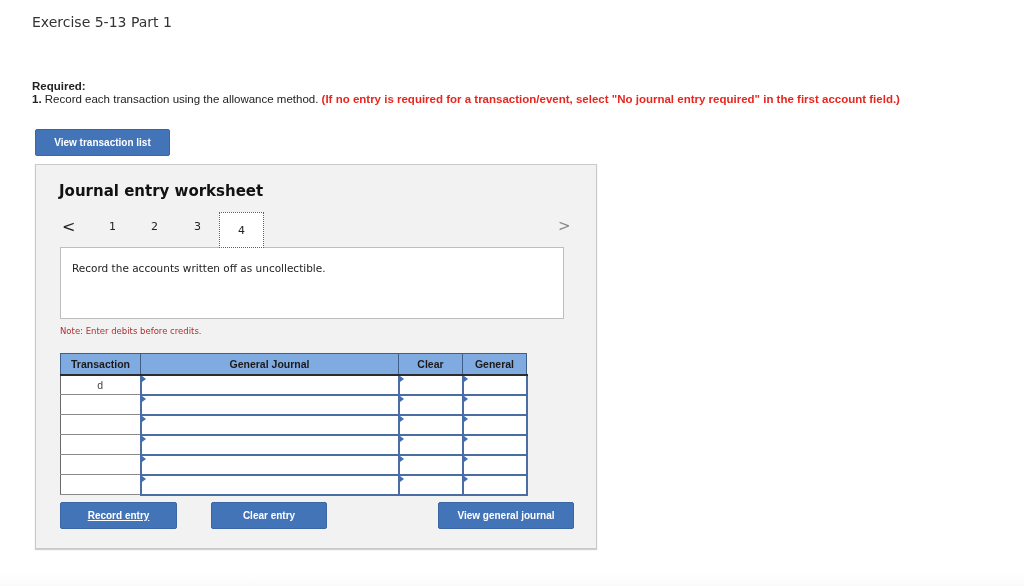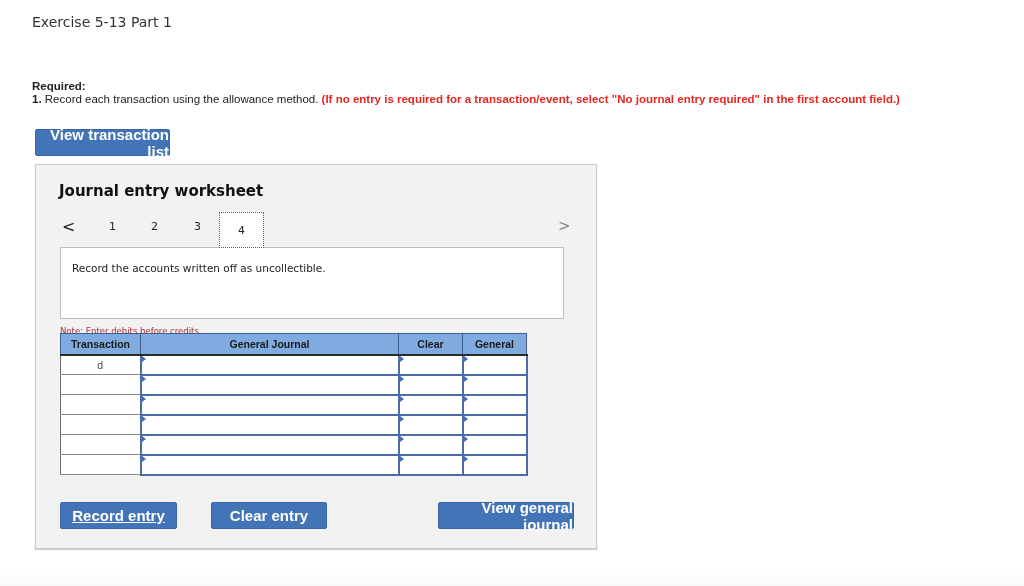--- a/index.html
+++ b/index.html
@@ -6,21 +6,21 @@
   html, body { width: 1024px; height: 586px; background: #ffffff; overflow: hidden; }
   body { position: relative; font-family: "Liberation Sans", sans-serif; color: #222; }
 
   .title { position: absolute; left: 32px; top: 14px; font-family: "DejaVu Sans", sans-serif; font-size: 14px; color: #333; }
   .required-label { position: absolute; left: 32px; top: 80px; font-size: 11.5px; font-weight: bold; color: #222; }
   .instruction { position: absolute; left: 32px; top: 93px; font-size: 11.5px; color: #222; white-space: nowrap; }
   .instruction b.num { font-weight: bold; }
   .instruction .warn { color: #e8261f; font-weight: bold; }
 
   .btn { position: absolute; background: #4274b7; color: #fff; border: 1px solid #3a66a3; border-radius: 2px;
-         font-family: "Liberation Sans", sans-serif; font-weight: bold; font-size: 15px;
+         font-family: "Liberation Sans", sans-serif; font-weight: bold; font-size: 10px;
          display: flex; align-items: center; justify-content: center; cursor: pointer; text-align: right; }
   .btn-view-list { left: 35px; top: 129px; width: 135px; height: 27px; }
 
   .worksheet { position: absolute; left: 35px; top: 164px; width: 562px; height: 385px; background: #f2f2f2;
                border: 1px solid #c9c9c9; box-shadow: 0 1px 1px #cfcfcf; padding-left: 43px; }
   .ws-title { position: absolute; left: 23px; top: 17px; font-family: "DejaVu Sans", sans-serif; font-weight: bold; font-size: 15px; color: #111; }
 
   .nav-prev { position: absolute; left: 26px; top: 52px; font-size: 16px; color: #222; font-family: "DejaVu Sans", sans-serif; }
   .nav-next { position: absolute; left: 522px; top: 52px; font-size: 15px; color: #888; font-family: "DejaVu Sans", sans-serif; }
   .page-tab { position: absolute; top: 55px; font-size: 11px; color: #222; font-family: "DejaVu Sans", sans-serif; }
@@ -28,21 +28,21 @@
   .page-tab.p2 { left: 115px; }
   .page-tab.p3 { left: 158px; }
   .page-tab.active { left: 183px; top: 47px; width: 45px; height: 36px; background: #fff; border: 1px dotted #3a66a3;
                      display: flex; align-items: center; justify-content: center; z-index: 2; }
 
   .desc-box { position: absolute; left: 24px; top: 82px; width: 504px; height: 72px; background: #fff; border: 1px solid #bdbdbd; }
   .desc-text { position: absolute; left: 11px; top: 14px; font-family: "DejaVu Sans", sans-serif; font-size: 10.5px; color: #222; }
 
   .note { position: absolute; left: 24px; top: 161px; font-family: "DejaVu Sans", sans-serif; font-size: 8.5px; color: #b03030; }
 
-  table.journal { position: absolute; left: 24px; top: 168px; border-collapse: collapse; }
+  table.journal { position: absolute; left: 24px; top: 188px; border-collapse: collapse; }
   table.journal th { background: #80abe0; font-size: 10.5px; font-weight: bold; color: #1a1a1a; height: 21px;
                      border: 1px solid #3f5f8a; border-bottom: 2px solid #2c2c2c; }
   table.journal td { height: 19.5px; border: 1px solid #8a8a8a; background: #fff; padding: 0; position: relative; }
   table.journal td.trans { width: 80px; text-align: center; font-size: 10.5px; color: #444; border-left: 1px solid #6a6a6a; }
   table.journal td.field { border: 2px solid #4a6ea3; }
   table.journal td.gj { width: 258px; }
   table.journal td.amt { width: 64px; }
   .field-marker { position: absolute; left: 0; top: 0; width: 0; height: 0; border-top: 3px solid transparent;
                   border-bottom: 3px solid transparent; border-left: 4px solid #3f6fb8; }
   .field-input { width: 100%; height: 100%; border: none; outline: none; background: transparent; font-size: 11px; padding: 0 6px; }

